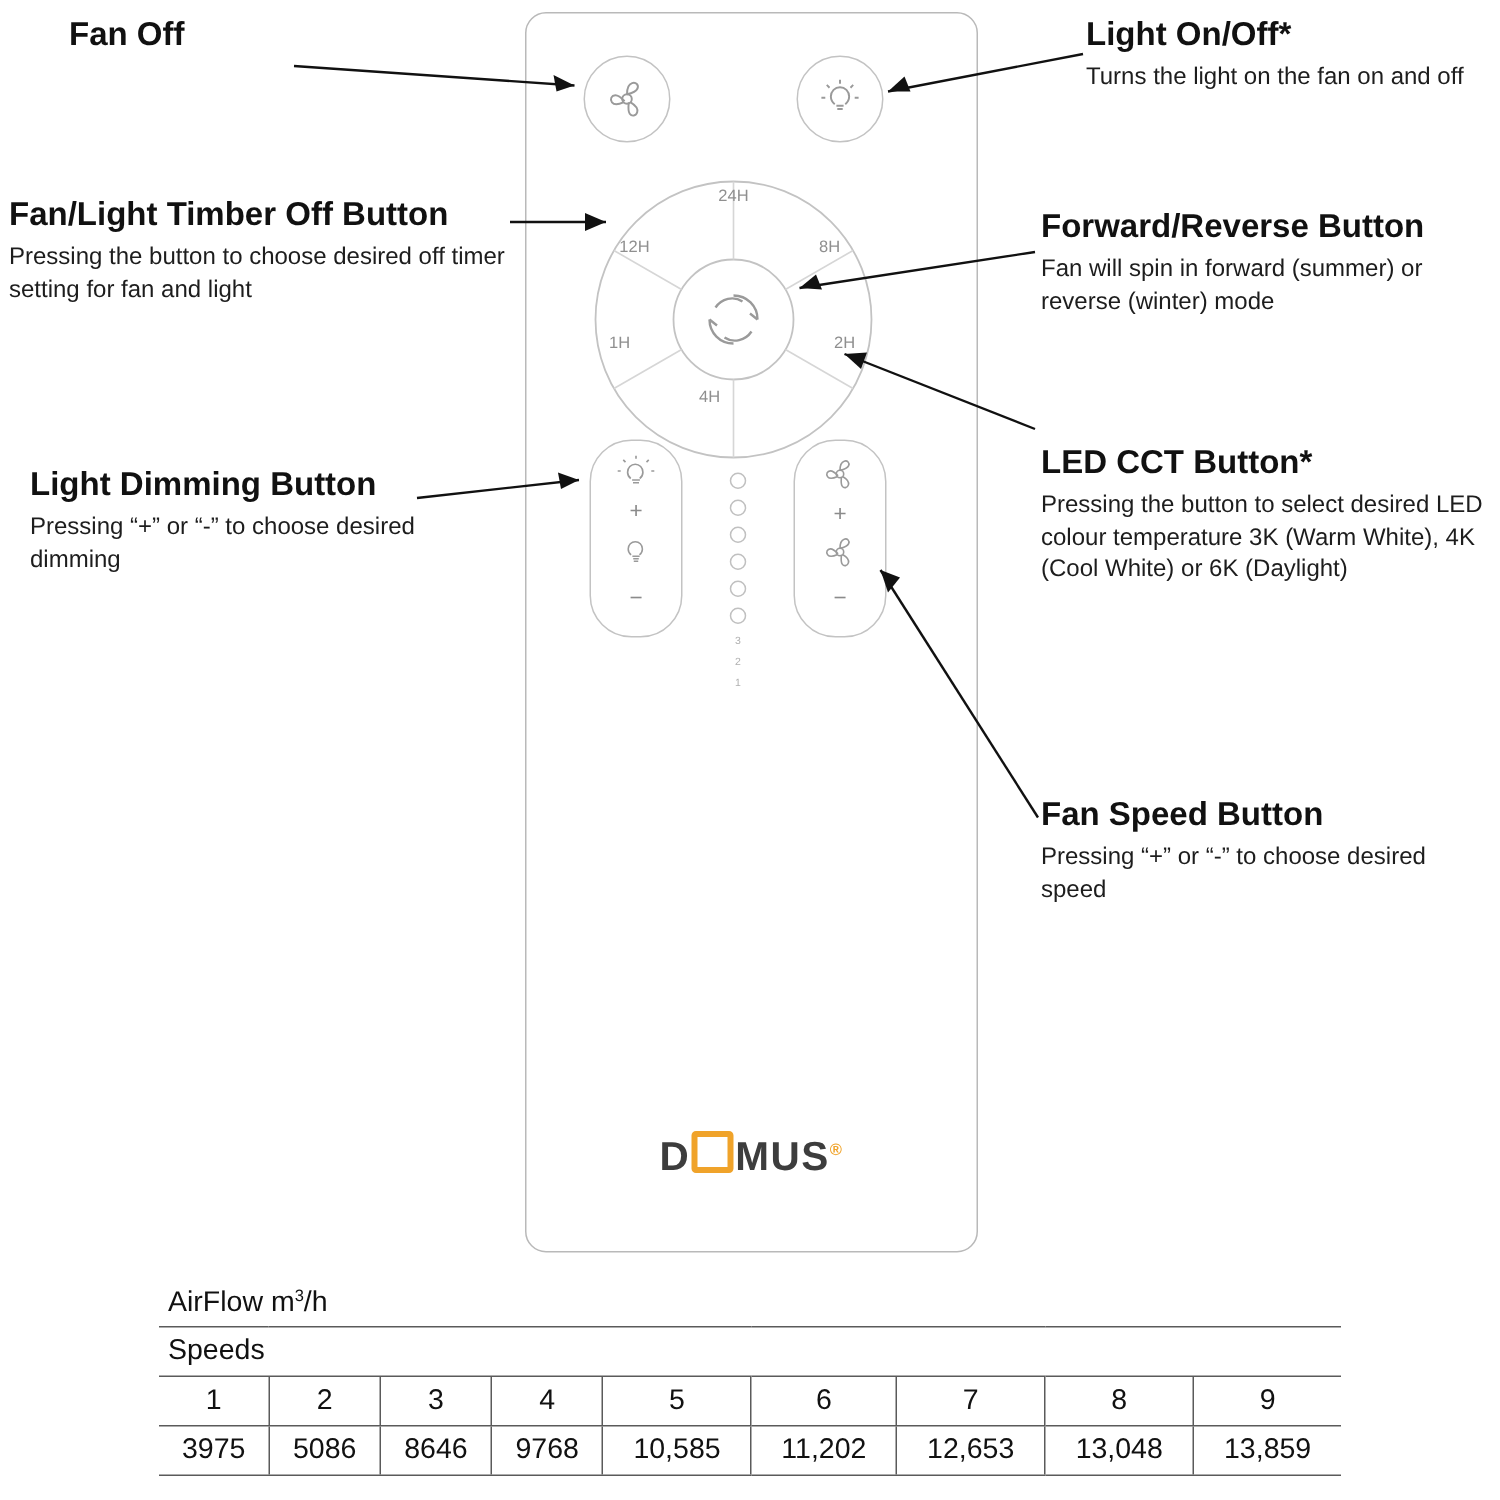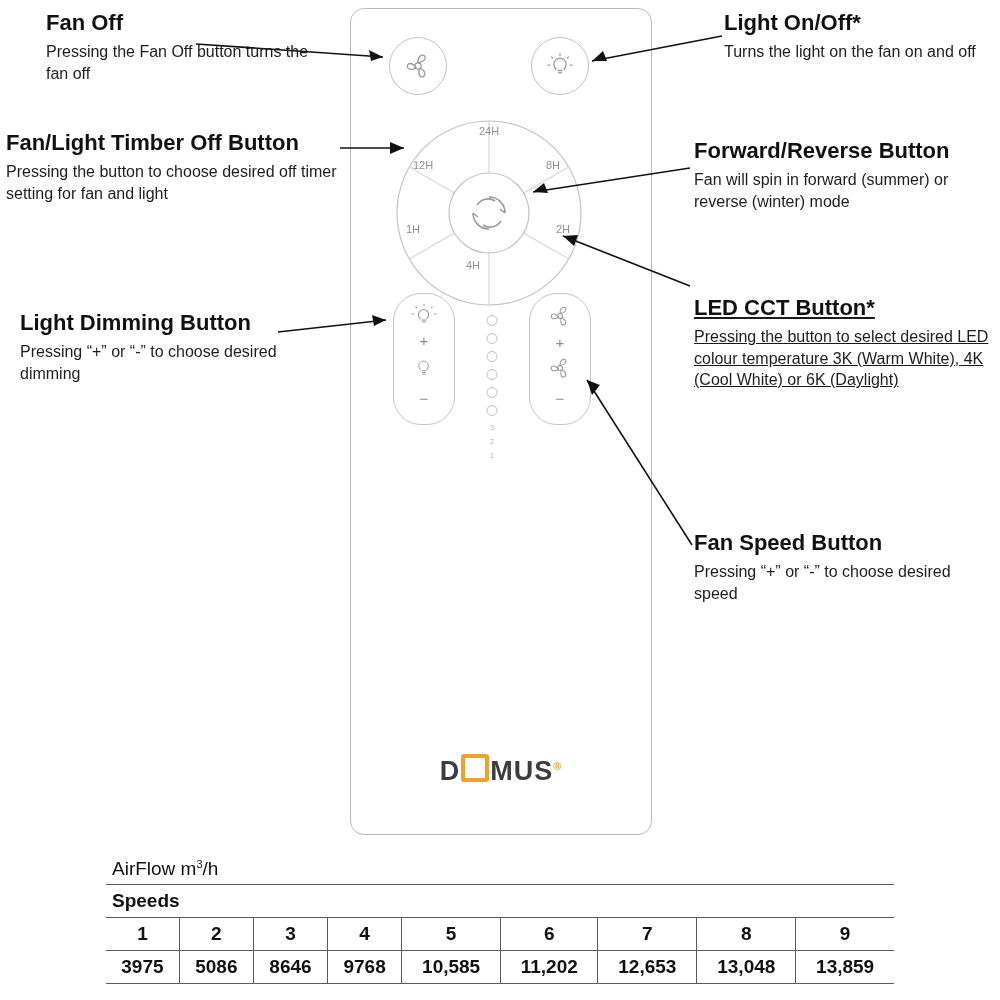--- a/index.html
+++ b/index.html
@@ -68,31 +68,31 @@
   }
   .callout .body{
     font-size:16px;color:#1d1d1d;line-height:1.35;
   }
 
   .c-fan-off{left:46px;top:10px;width:270px;}
   .c-timer{left:6px;top:130px;width:345px;}
   .c-dimming{left:20px;top:310px;width:300px;}
   .c-light-onoff{left:724px;top:10px;width:260px;}
   .c-forward{left:694px;top:138px;width:300px;}
-  .c-cct{left:694px;top:295px;width:300px;text-decoration:underline;}
+  .c-cct{left:694px;top:295px;width:300px;}
   .c-speed{left:694px;top:530px;width:300px;}
 
   
   .table-wrap{position:absolute;left:106px;top:858px;width:788px;}
   .tbl-title{font-size:19px;color:#111;padding:0 0 4px 6px;}
   .tbl-title sup{font-size:11px;}
   table{border-collapse:collapse;width:788px;font-size:19px;color:#111;}
   table td{
     border:1px solid #5a5a5a;text-align:center;padding:5px 2px;
-    border-left:none;border-right:none;font-weight:bold;
+    border-left:none;border-right:none;
   }
   table td + td{border-left:1px solid #5a5a5a;}
   table tr.speeds-row td{
     border-top:1px solid #5a5a5a;border-bottom:none;text-align:left;padding-left:6px;
     border-left:none;
   }
   table tr.head-row td:first-child, table tr.val-row td:first-child{border-left:none;}
 </style>
 </head>
 <body>
@@ -228,21 +228,20 @@
       <path d="M278 332 L386 320"></path>
       <polygon points="386,320 372,315 374,326" fill="#111" stroke="none"></polygon>
 
       <path d="M692 545 L587 380"></path>
       <polygon points="587,380 592,395 600,385" fill="#111" stroke="none"></polygon>
     </g>
   </svg>
 
   <div class="callout c-fan-off">
     <div class="title">Fan Off</div>
-    <div class="body">Pressing the Fan Off button turns the fan off</div>
   </div>
 
   <div class="callout c-timer">
     <div class="title">Fan/Light Timber Off Button</div>
     <div class="body">Pressing the button to choose desired off timer setting for fan and light</div>
   </div>
 
   <div class="callout c-dimming">
     <div class="title">Light Dimming Button</div>
     <div class="body">Pressing “+” or “-” to choose desired dimming</div>

